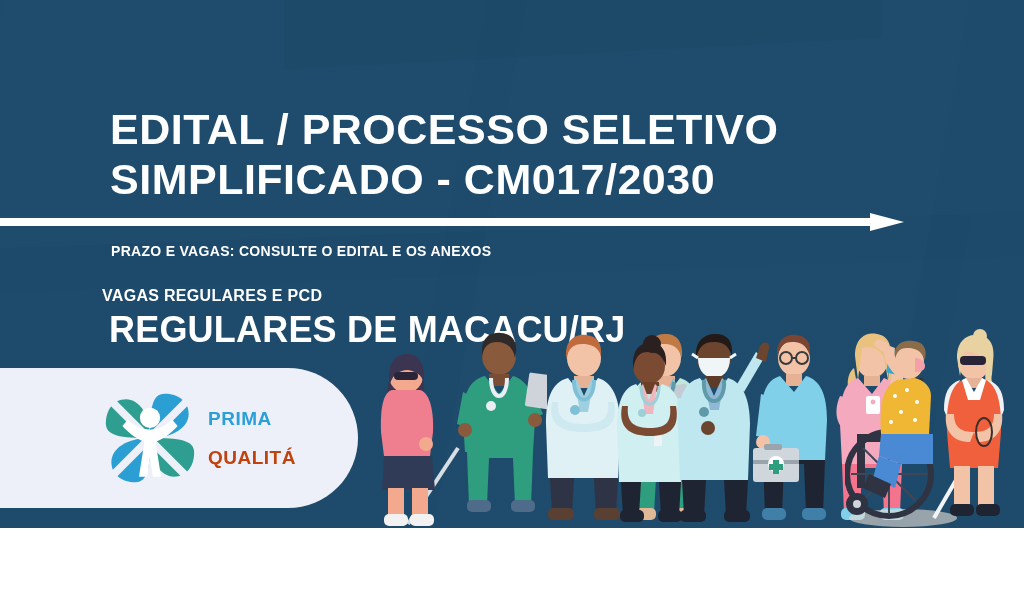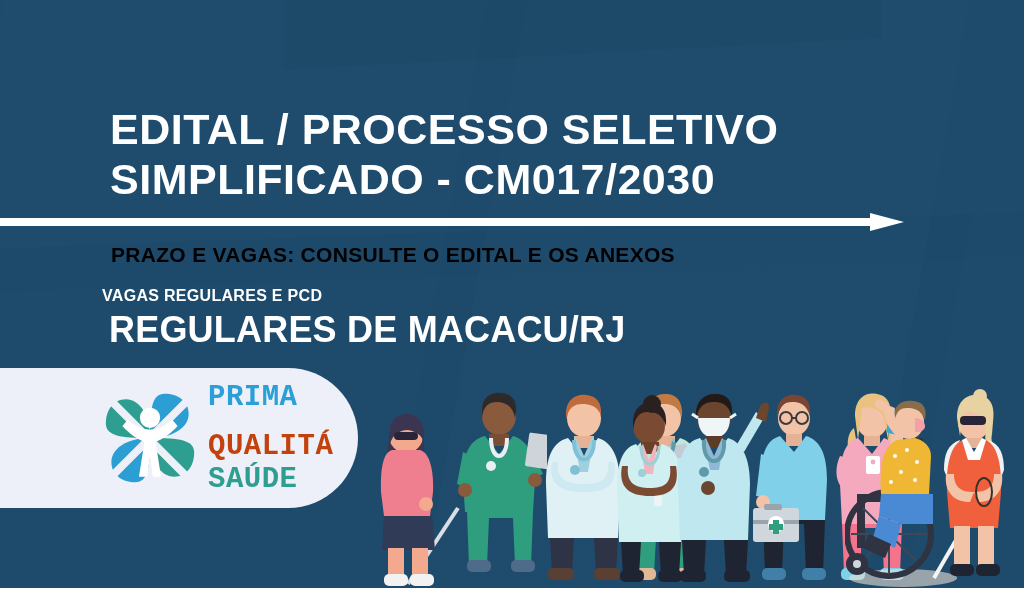--- a/index.html
+++ b/index.html
@@ -1,20 +1,20 @@
 <!DOCTYPE html>
 <html><head>
 <meta charset="utf-8">
 <style>
   html,body{margin:0;padding:0;background:#fff;}
   body{font-family:"Liberation Sans", sans-serif;}
 
   #banner{
     position:relative;
-    width:1024px;height:588px;
+    width:1024px;height:528px;
     overflow:hidden;
     background:#1b9189;
   }
 
   
   .teal-bg{position:absolute;inset:0;background:#1b9189;}
 
   
   .navy-blob{
     position:absolute;
@@ -48,40 +48,40 @@
   }
 
   
   .title{
     position:absolute;left:110px;top:104px;width:800px;
     color:#fff;font-weight:700;font-size:43px;line-height:50px;
     letter-spacing:.5px;
   }
   .sub1{
     position:absolute;left:111px;top:243px;
-    color:#000000;font-weight:700;font-size:21px;letter-spacing:.3px;
+    color:#ffffff;font-weight:700;font-size:14px;letter-spacing:.3px;
   }
   .sub2{
     position:absolute;left:102px;top:287px;
     color:#fff;font-weight:700;font-size:16px;letter-spacing:.3px;
   }
   .city{
     position:absolute;left:109px;top:309px;
     color:#fff;font-weight:700;font-size:36px;letter-spacing:.2px;
   }
 
   
   .logo-card{
     position:absolute;left:0;top:368px;width:358px;height:140px;
     background:#edf0f8;border-radius:0 90px 90px 0;
     display:flex;align-items:center;
   }
   .logo-mark{margin-left:104px;width:92px;height:92px;flex:0 0 auto;}
   .logo-words{margin-left:12px;display:flex;flex-direction:column;line-height:1;}
-  .logo-words span{font-weight:700;font-size:29px;letter-spacing:.5px;font-family:Liberation Mono, monospace;}
+  .logo-words span{font-weight:700;font-size:19px;letter-spacing:.5px;}
   .lw-prima{color:#2a9fd8;}
   .lw-qual{color:#c2410c;margin-top:20px;}
   .lw-saude{color:#2d9e8f;margin-top:4px;}
 
   
   .people{position:absolute;left:0;bottom:0;width:1024px;height:210px;}
   .people svg{position:absolute;bottom:0;}
 </style>
 </head>
 <body>
@@ -121,21 +121,20 @@
         <path d="M6 2 L98 94 L92 100 L0 8 Z" fill="#edf0f8"></path>
         <path d="M94 0 L100 6 L8 98 L2 92 Z" fill="#edf0f8"></path>
 
         <circle cx="50" cy="28" r="11" fill="#fff"></circle>
         <path d="M50 41 C40 41 31 35 26 30 L20 37 C27 45 37 52 44 54 L38 92 L47 92 L50 70 L53 92 L62 92 L56 54 C63 52 73 45 80 37 L74 30 C69 35 60 41 50 41 Z" fill="#fff"></path>
       </svg>
     </span>
     <span class="logo-words">
       <span class="lw-prima">PRIMA</span>
       <span class="lw-qual">QUALITÁ</span>
-      <span class="lw-saude">SAÚDE</span>
     </span>
   </div>
 
   <div class="people">
 
     <svg style="left:372px" width="90" height="200" viewBox="0 0 90 200">
       <path d="M36 196 L86 120" stroke="#d9dde4" stroke-width="4"></path>
       <path d="M30 44 C18 44 14 56 16 70 L18 92 L50 92 L52 66 C54 52 46 44 36 44 Z" fill="#3c3551"></path>
       <ellipse cx="34" cy="48" rx="17" ry="17" fill="#f2a98e"></ellipse>
       <path d="M17 48 C17 32 26 26 35 26 C46 26 52 34 52 48 L52 60 C52 48 46 44 36 42 C26 42 19 48 17 60 Z" fill="#3c3551"></path>

